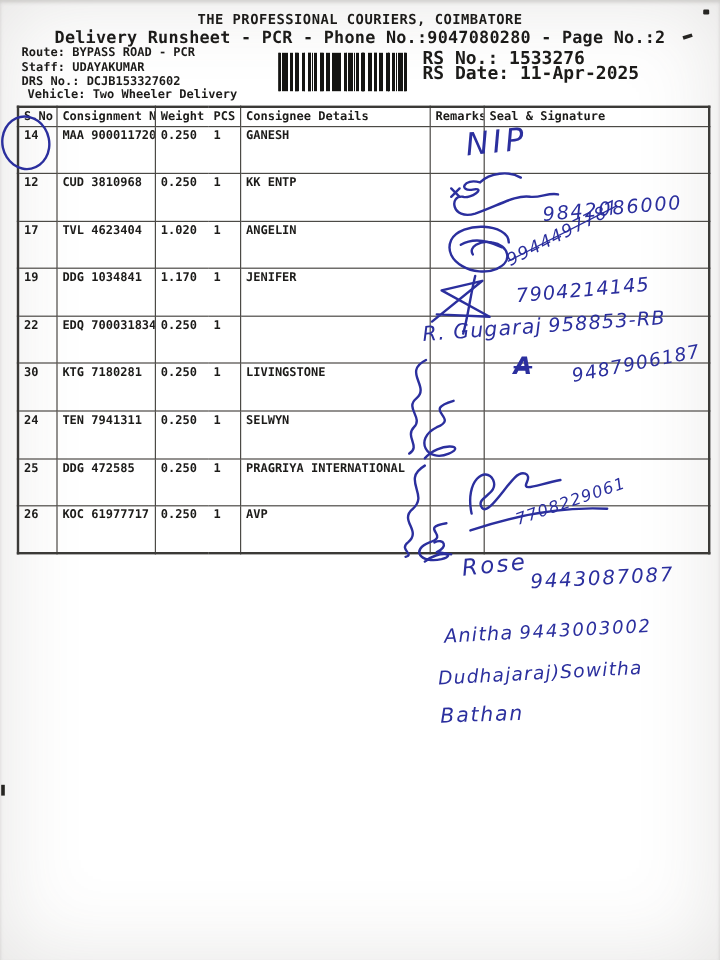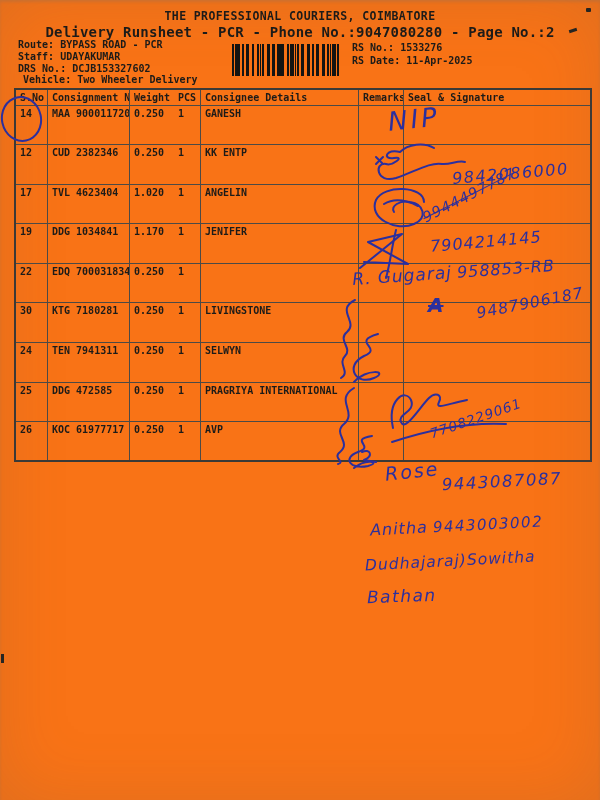--- a/index.html
+++ b/index.html
@@ -3,35 +3,35 @@
 <meta charset="utf-8">
 <style>
   html,body{margin:0;padding:0;}
   body{
     width:600px;height:800px;overflow:hidden;
     background:#e9e8e5;
     font-family:"DejaVu Sans Mono", monospace;
   }
   .sheet{
     position:relative;width:600px;height:800px;
-    background:#f97316;
+    background:#ffffff;
     box-shadow:inset 0 0 70px rgba(95,90,82,0.16), inset 0 2px 3px rgba(120,115,108,0.25);
     color:#1c1b19;
   }
   
   .title{
     position:absolute;top:9px;left:0;width:100%;text-align:center;
     font-size:11.5px;font-weight:bold;letter-spacing:.4px;
   }
   .subtitle{
     position:absolute;top:24px;left:0;width:100%;text-align:center;
     font-size:14px;font-weight:bold;letter-spacing:.2px;
   }
   .info-left{position:absolute;top:39px;left:18px;font-size:10px;font-weight:bold;line-height:11.8px;}
-  .info-right{position:absolute;top:42px;left:352px;font-size:10px;font-weight:bold;line-height:12.5px;}
+  .info-right{position:absolute;top:42px;left:352px;font-size:15px;font-weight:bold;line-height:12.5px;}
   .info-line span{white-space:pre;text-align:right;}
   .info-line.vehicle{padding-left:5px;}
   .barcode{
     position:absolute;top:44px;left:232px;width:108px;height:32px;
     background-image:
       repeating-linear-gradient(90deg,#141412 0 2px,rgba(0,0,0,0) 2px 5px),
       repeating-linear-gradient(90deg,#141412 0 1px,rgba(0,0,0,0) 1px 7px),
       repeating-linear-gradient(90deg,rgba(0,0,0,0) 0 3px,#141412 3px 5px,rgba(0,0,0,0) 5px 11px);
   }
   
@@ -114,21 +114,21 @@
           <td class="col-sno">14</td>
           <td class="col-consignment">MAA 9000117206</td>
           <td class="col-weight">0.250</td>
           <td class="col-pcs">1</td>
           <td class="col-consignee">GANESH</td>
           <td class="col-remarks"></td>
           <td class="col-seal"></td>
         </tr>
         <tr>
           <td class="col-sno">12</td>
-          <td class="col-consignment">CUD 2382346</td>
+          <td class="col-consignment">CUD 3810968</td>
           <td class="col-weight">0.250</td>
           <td class="col-pcs">1</td>
           <td class="col-consignee">KK ENTP</td>
           <td class="col-remarks"></td>
           <td class="col-seal"></td>
         </tr>
         <tr>
           <td class="col-sno">17</td>
           <td class="col-consignment">TVL 4623404</td>
           <td class="col-weight">1.020</td>

